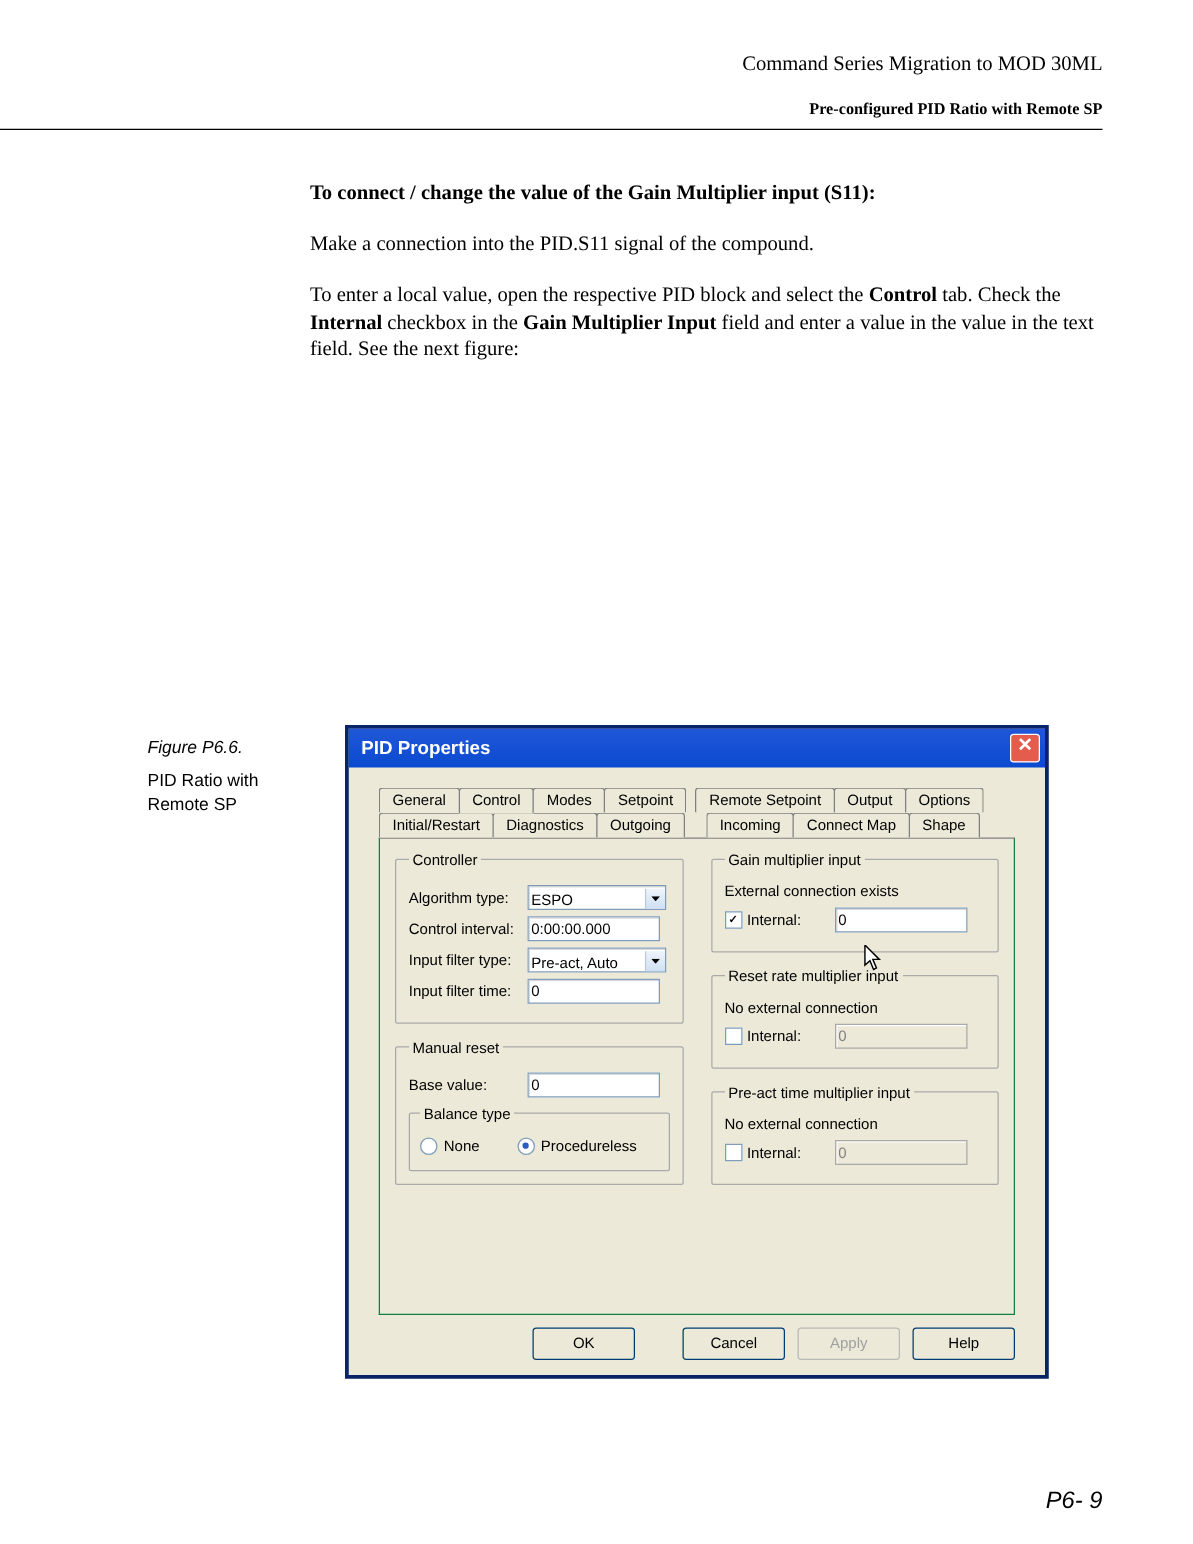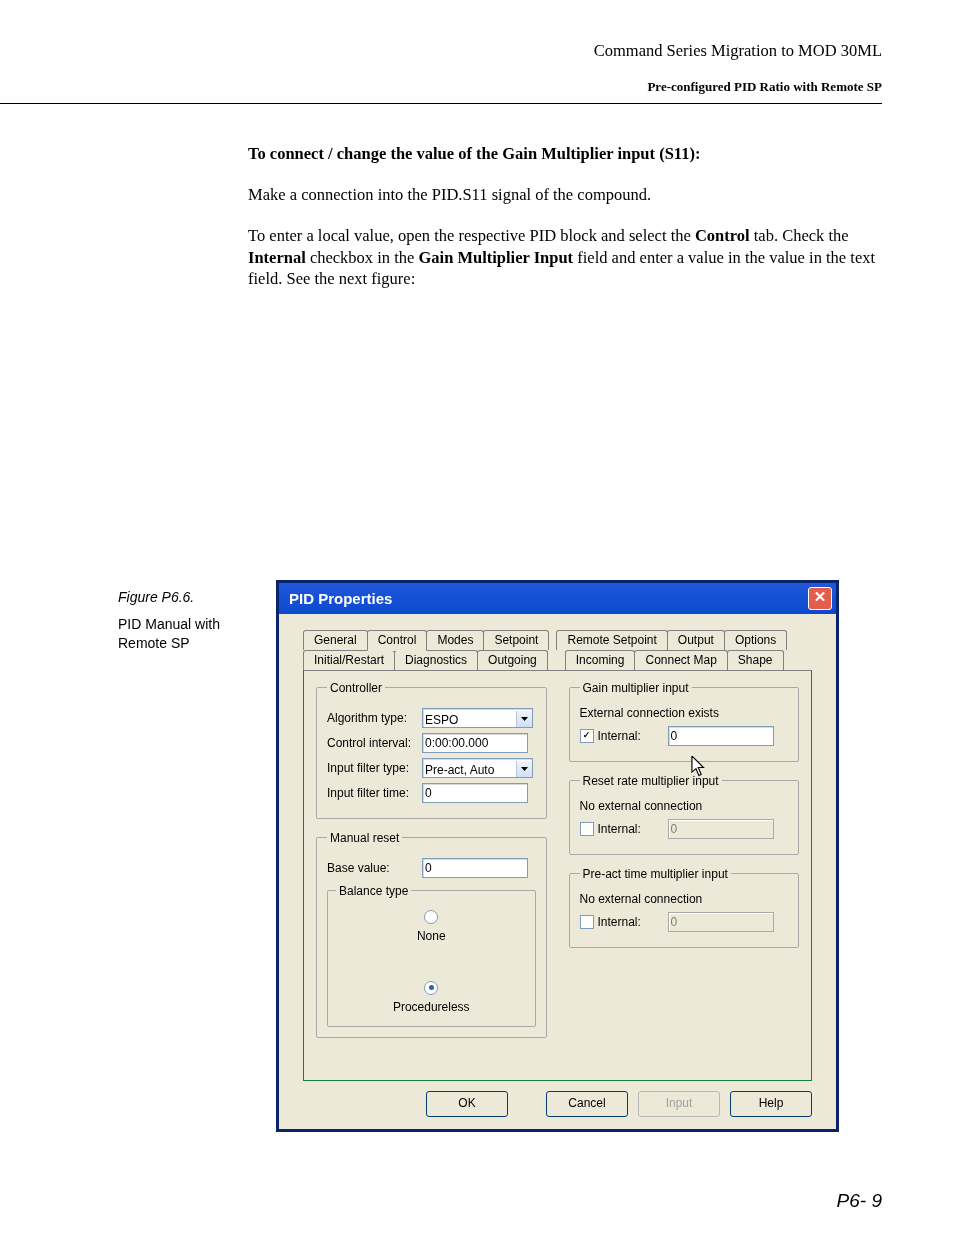--- a/index.html
+++ b/index.html
@@ -124,21 +124,21 @@
   .caret{
     width:15px;height:16px;
     border-left:1px solid #b8c8da;
     background:linear-gradient(#eef4fb,#cfe0f4);
     display:flex;align-items:center;justify-content:center;
     margin-right:-2px;
   }
   .caret svg{width:7px;height:4px;}
   .win-input{width:100px;}
   .win-input.short{width:100px;}
-  .radio-row{display:flex;align-items:center;gap:5px;margin:4px 0;flex-direction:column;}
+  .radio-row{display:flex;align-items:center;gap:5px;margin:4px 0;}
   .radio-row.inline-pair{gap:30px;}
   .win-radio{
     width:12px;height:12px;border:1px solid #7f9db9;border-radius:50%;
     background:#fff;display:inline-flex;align-items:center;justify-content:center;
   }
   .win-radio.checked::after{content:"";width:5px;height:5px;background:#2b5fbf;border-radius:50%;}
   .win-check{
     width:12px;height:12px;border:1px solid #7f9db9;background:#fff;
     display:inline-flex;align-items:center;justify-content:center;
     margin-right:4px;
@@ -193,21 +193,21 @@
   <div class="instr-title">To connect / change the value of the Gain Multiplier input (S11):</div>
   <div class="para">Make a connection into the PID.S11 signal of the compound.</div>
   <div class="para">
     <span>To enter a local value, open the respective PID block and select the </span><span class="bold">Control</span><span> tab. Check the </span><span class="bold">Internal</span><span> checkbox in the </span><span class="bold">Gain Multiplier Input</span><span> field and enter a value in the  value in the text field. See the next figure:</span>
   </div>
 </div>
 
 <div class="content-container">
   <div class="side-caption">
     <div class="fig">Figure P6.6.</div>
-    <div>PID Manual with Remote SP</div>
+    <div>PID Ratio with Remote SP</div>
   </div>
 
   <div class="dialog">
     <div class="title-bar">
       <span>PID Properties</span>
       <div class="close-btn">✕</div>
     </div>
     <div class="dlg-client">
       <div class="tab-rows">
         <div class="tab-row">
@@ -321,20 +321,20 @@
             </div>
           </fieldset>
         </div>
       </div>
 
       <div class="btn-row">
         <div class="spacer"></div>
         <div class="win-btn">OK</div>
         <div style="width:18px"></div>
         <div class="win-btn">Cancel</div>
-        <div class="win-btn disabled">Input</div>
+        <div class="win-btn disabled">Apply</div>
         <div class="win-btn">Help</div>
       </div>
     </div>
   </div>
 </div>
 
 <div class="footer">P6- 9</div>
 
 </body></html>

